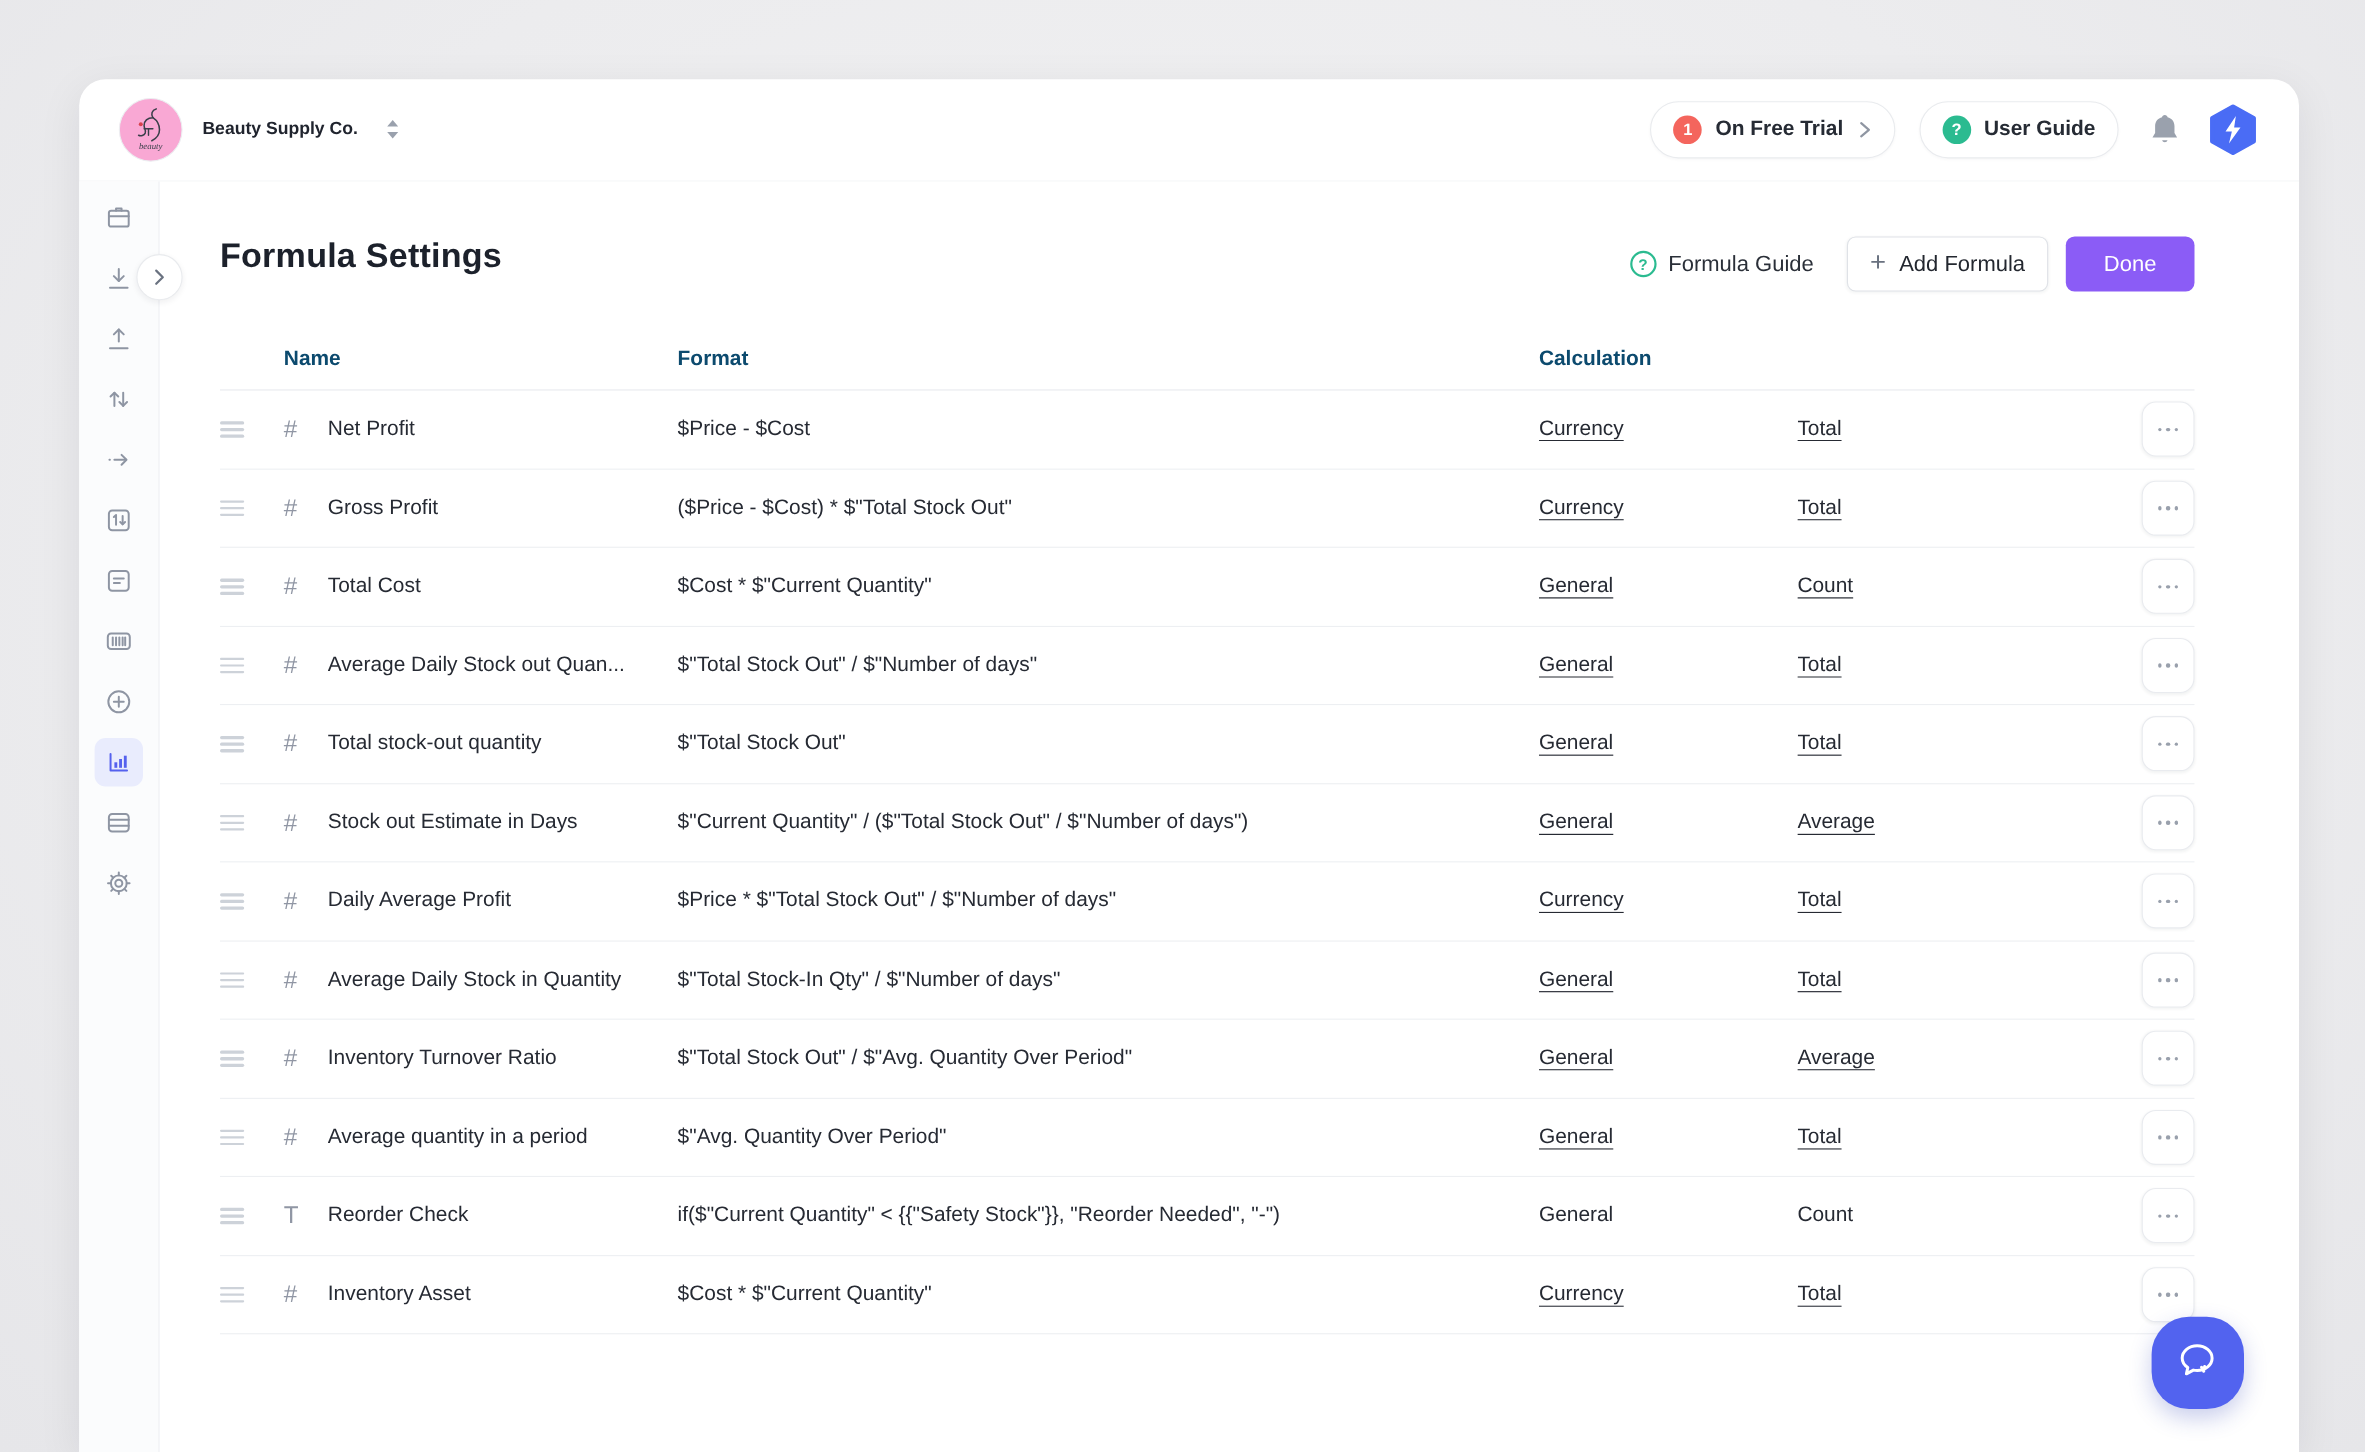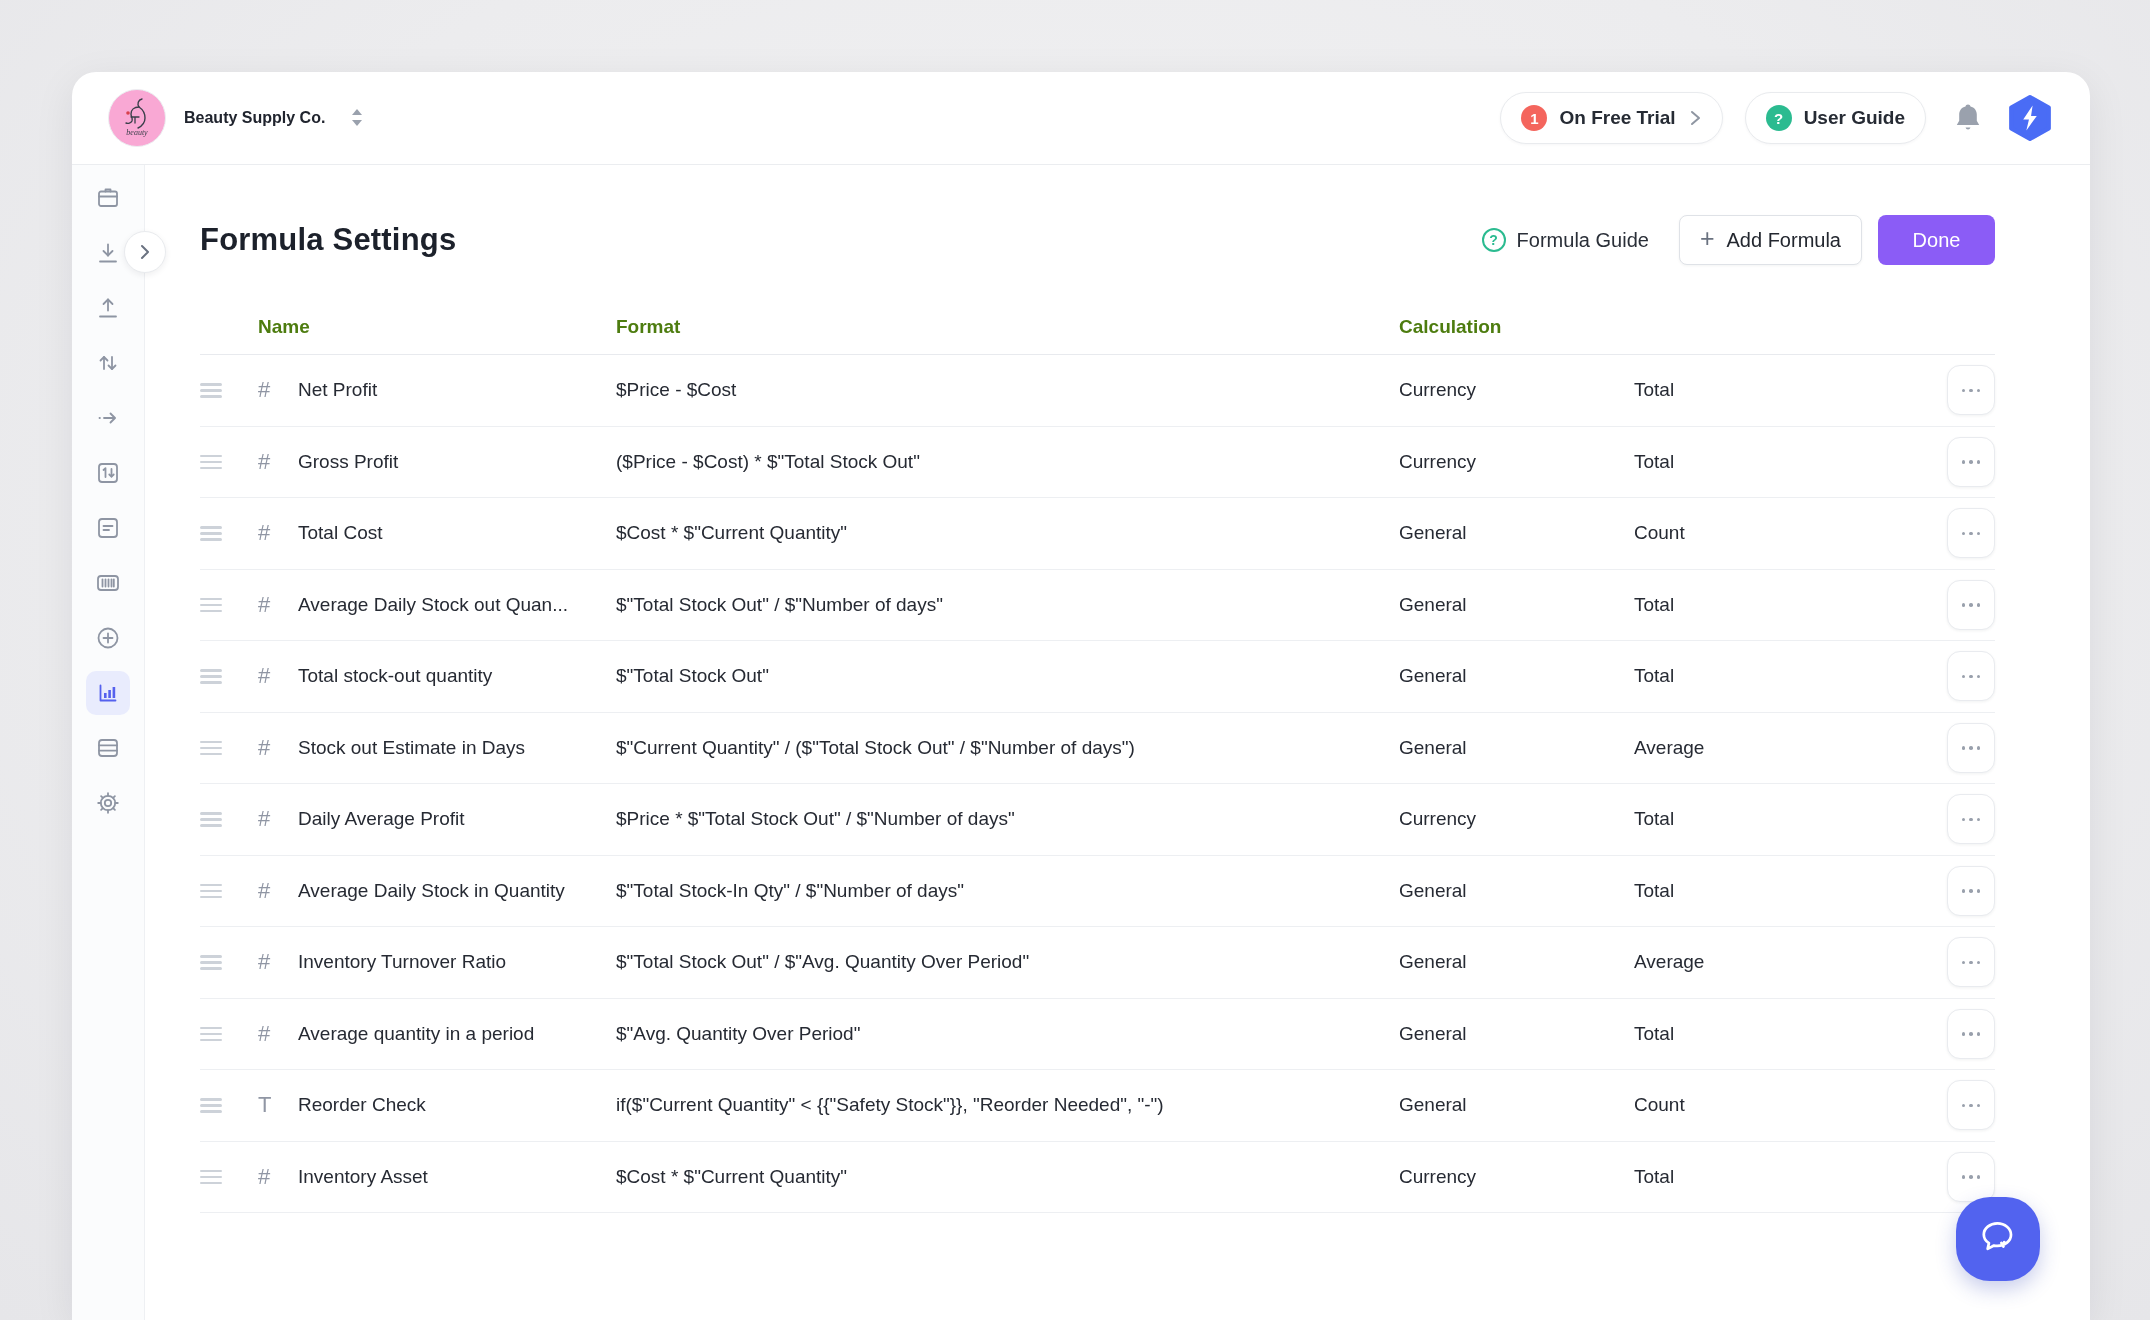--- a/index.html
+++ b/index.html
@@ -58,21 +58,21 @@
   .side-item.active svg { stroke:#5561ee; }
   .expand-btn {
     position:absolute; left:124px; top:231px; width:42px; height:42px; border-radius:50%;
     background:#fff; border:1px solid #e9ebee; box-shadow:0 2px 6px rgba(25,30,40,.07);
     display:flex; align-items:center; justify-content:center; cursor:pointer; z-index:5;
   }
   
   .main { position:absolute; top:93px; left:73px; right:0; bottom:0; padding:40px 95px 0 55px; }
   .breadcrumb { font-size:18px; color:#878e9a; display:flex; gap:9px; }
   .crumb { cursor:pointer; }
-  .title-row { display:flex; align-items:center; margin-top:10px; }
+  .title-row { display:flex; margin-top:10px; }
   .page-title { font-size:31px; font-weight:bold; color:#1c212b; letter-spacing:.2px; }
   .actions { margin-left:auto; display:flex; align-items:center; }
   .guide-link { display:flex; align-items:center; gap:11px; cursor:pointer; }
   .guide-q {
     width:24px; height:24px; border-radius:50%; border:2px solid #2bbb90; color:#2bbb90;
     font-size:14px; font-weight:bold; display:flex; align-items:center; justify-content:center;
   }
   .guide-label { font-size:20px; color:#2a2f38; }
   .btn-add {
     margin-left:30px; height:50px; border:1px solid #dfe2e7; border-radius:8px; background:#fff;
@@ -85,21 +85,21 @@
     background:#8b5cf6; color:#fff; font-size:20px; padding:0 30px; cursor:pointer;
     font-family:"Liberation Sans", sans-serif;
   }
   
   .table { margin-top:34px; }
   .trow {
     display:grid; grid-template-columns:58px 40px 318px 1fr 235px 310px 51px;
     align-items:center;
   }
   .thead-row { height:56px; border-bottom:1px solid #e8eaee; }
-  .th { font-size:19px; font-weight:bold; color:#4d7c0f; }
+  .th { font-size:19px; font-weight:bold; color:#0c4a6e; }
   .th-name { grid-column:2 / 4; }
   .body-row { height:71.5px; border-bottom:1px solid #edeff2; }
   .drag-handle { display:flex; flex-direction:column; gap:3.5px; width:22px; cursor:grab; }
   .drag-handle i { display:block; height:2.5px; background:#cdd2d9; border-radius:2px; }
   .type-icon { font-size:22px; color:#9096a4; }
   .cell { font-size:19px; color:#262a33; white-space:nowrap; overflow:hidden; }
   .cell.opt { cursor:default; }
   .cell.opt.link { text-decoration:underline; text-underline-offset:5px; text-decoration-thickness:1.5px; cursor:pointer; }
   .menu-btn {
     width:48px; height:50px; border-radius:13px; border:1px solid #e9ebef; background:#fff;

